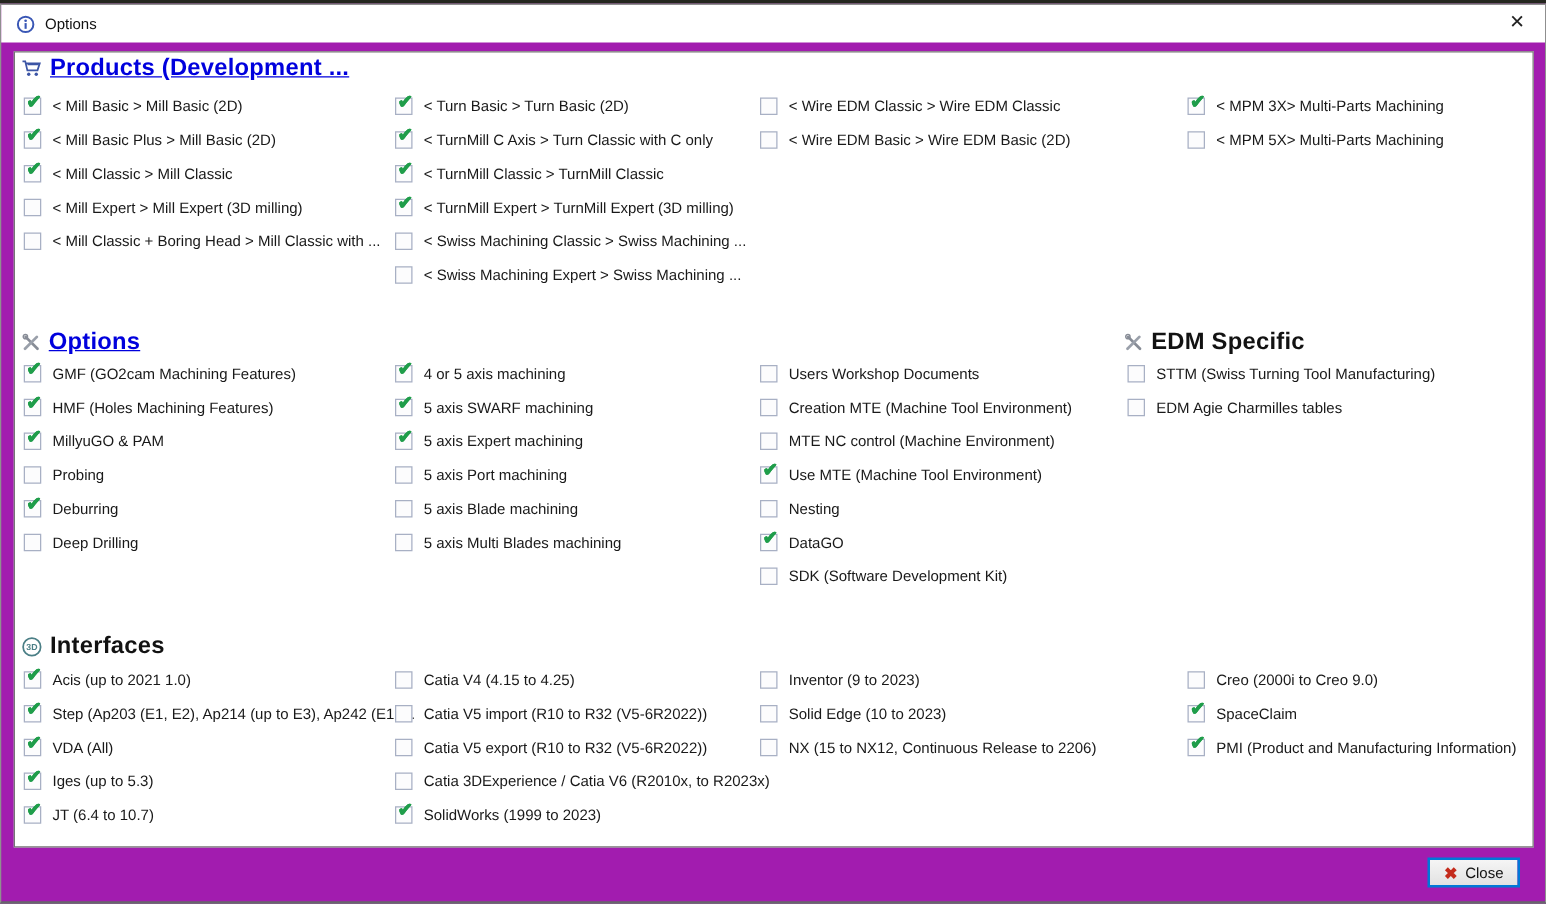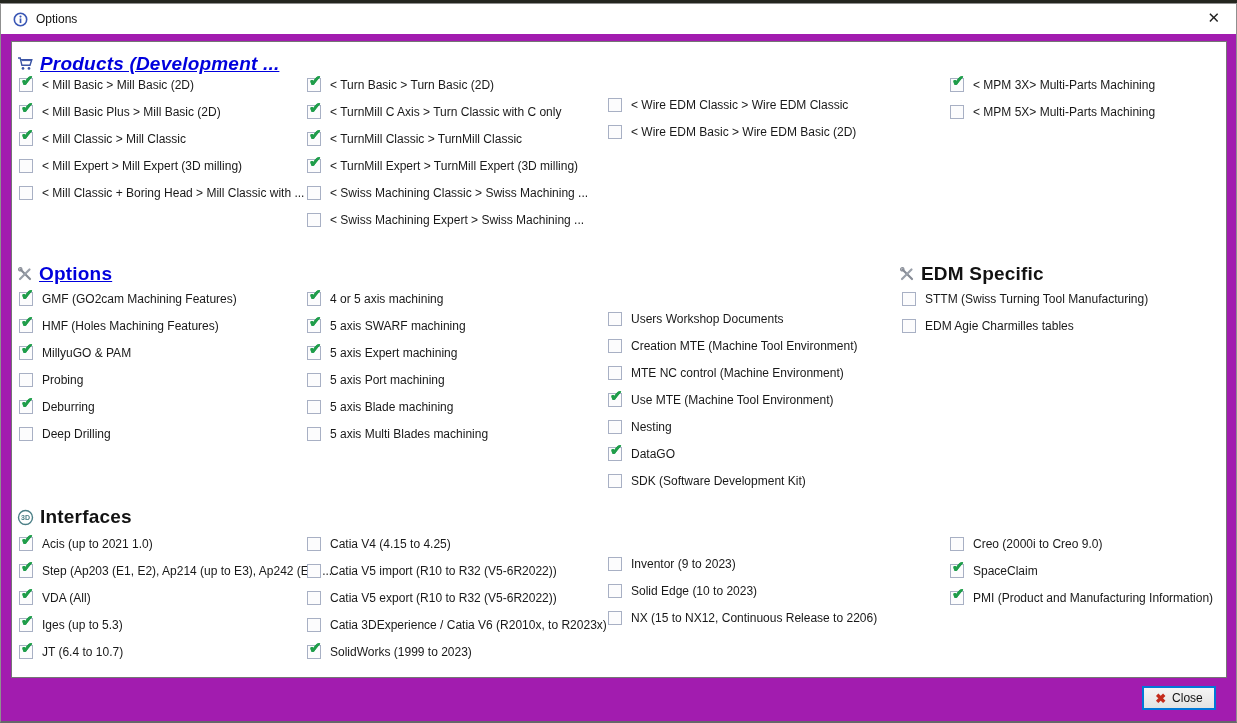--- a/index.html
+++ b/index.html
@@ -28,24 +28,24 @@
     position:absolute; left:10px; right:9px; top:37px; bottom:43px;
     background:#ffffff; border:1px solid #757575; box-sizing:border-box;
   }
   .section { position:absolute; left:0; top:0; width:100%; }
   .sec-header { position:absolute; left:5px; display:flex; align-items:center; gap:6px; height:26px; }
   .sec-title { font-size:19px; font-weight:bold; letter-spacing:0.2px; }
   .link-title { color:var(--header_link,#0000dd); text-decoration:underline; cursor:pointer; }
   .plain-title { color:#121212; }
   .cols { position:absolute; left:0; top:0; width:100%; }
   .col { position:absolute; top:0; }
-  .col-0 { left:7px; } .col-1 { left:295px; } .col-2 { left:596px;margin-top:20px; } .col-3 { left:938px; }
+  .col-0 { left:7px; } .col-1 { left:304px; } .col-2 { left:596px; } .col-3 { left:938px; }
   #sec-edm .sec-header { left:887px; }
   #sec-edm .col-0 { left:890px; }
-  #sec-products .sec-header { top:9px;font-style:italic; }   #sec-products .cols { top:29px; }
+  #sec-products .sec-header { top:0; }   #sec-products .cols { top:29px; }
   #sec-options  .sec-header { top:219px; } #sec-options  .cols { top:243px; }
   #sec-edm      .sec-header { top:219px; } #sec-edm      .cols { top:243px; }
   #sec-interfaces .sec-header { top:462px; } #sec-interfaces .cols { top:488px; }
   .row { height:27px; display:flex; align-items:center; gap:9px; cursor:pointer; }
   .cb {
     width:12px; height:12px; flex:none; position:relative;
     border:1px solid #a8b0c4; background:#fcfcfd;
   }
   .cb.checked::after {
     content:"✔"; position:absolute; left:1px; top:-7px;

